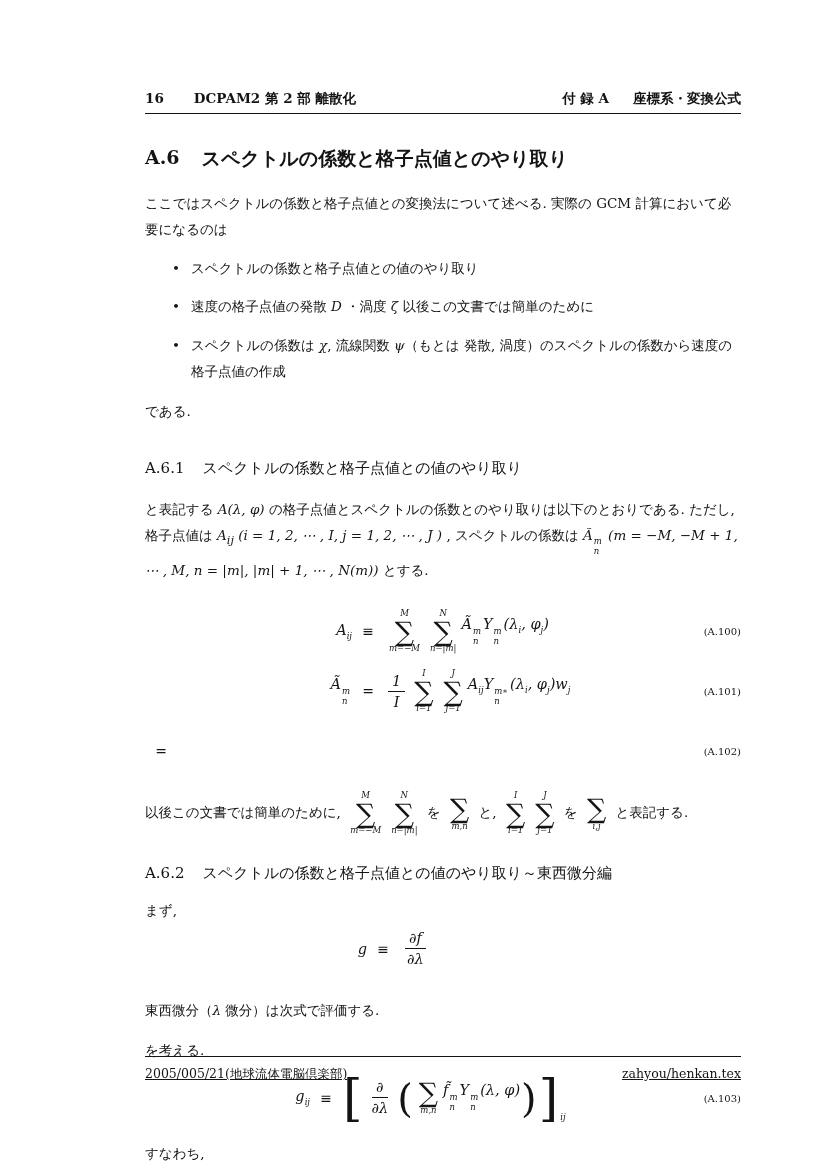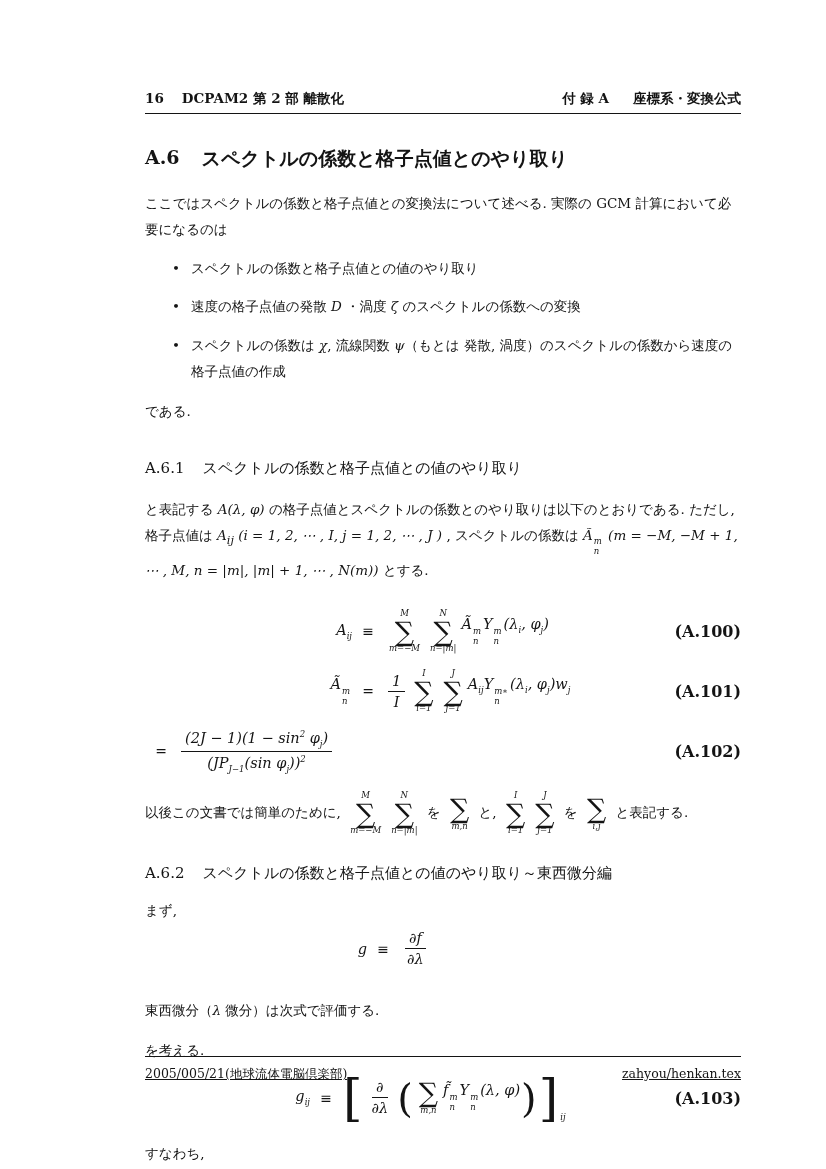--- a/index.html
+++ b/index.html
@@ -6,21 +6,21 @@
   .page {
     width:826px; height:1169px; margin:0 auto; background:#ffffff;
     position:relative; overflow:hidden; color:#141414;
     font-family:"DejaVu Serif","Liberation Serif",serif; font-size:13.5px;
   }
   .content { position:absolute; left:145px; top:0; width:596px; }
 
   
   .header-row { display:flex; justify-content:space-between; align-items:baseline;
     margin-top:90px; font-weight:bold; font-size:13.5px; }
-  .h-left span + span { margin-left:18px; }
+  .h-left span + span { margin-left:30px; }
   .h-right span + span { margin-left:24px; }
   .header-rule { border-top:1.4px solid #141414; margin-top:5px; }
 
   
   .sec-title { margin:32px 0 0; font-size:19px; font-weight:bold; display:flex; }
   .sec-title .num { margin-right:22px; }
   .sub-title { margin:34px 0 0; font-size:15px; font-weight:normal; display:flex;text-align:right; }
   .sub-title .num { margin-right:18px; }
 
   p.body { margin:18px 0 0; line-height:1.95; font-size:13.5px; }
@@ -37,21 +37,21 @@
   .eqrow { position:relative; display:flex; align-items:center; margin-top:12px; min-height:48px; }
   .lhs { display:flex; justify-content:flex-end; align-items:flex-start; }
   .lhs.w1 { width:207px; }
   .lhs.w2 { width:165px; }
   .lhs.w3 { width:222px; }
   .rel { width:32px; flex:none; display:flex; justify-content:center; font-size:14px; }
   .rhs { display:flex; align-items:center; }
   .mrow { white-space:nowrap; font-style:italic; font-size:14.5px; }
   .mrow sub, .mrow sup { font-size:8.5px; font-style:italic; }
   .eqnum { position:absolute; right:0; top:50%; transform:translateY(-50%);
-    font-size:16px; font-style:normal;font-weight:bold; }
+    font-size:10px; font-style:normal; }
 
   .ss { display:inline-flex; flex-direction:column; align-items:flex-start;
     font-size:8.5px; line-height:1.15; vertical-align:-0.55em; margin:0 2px 0 1px; font-style:italic; }
 
   .bigop { display:inline-flex; flex-direction:column; align-items:center;
     margin:0 5px; vertical-align:middle; font-family:"DejaVu Serif","Liberation Serif",serif; }
   .blim { font-style:italic; font-size:8.5px; line-height:1.1; min-height:9px; }
   .bop { font-size:27px; line-height:0.95; font-style:normal; }
 
   .frac { display:inline-flex; flex-direction:column; align-items:center;
@@ -91,21 +91,21 @@
 
     <p class="body">ここではスペクトルの係数と格子点値との変換法について述べる. 実際の GCM 計算において必要になるのは</p>
 
     <div class="bullets">
       <div class="bullet-row">
         <span class="bullet">•</span>
         <span class="btext">スペクトルの係数と格子点値との値のやり取り</span>
       </div>
       <div class="bullet-row">
         <span class="bullet">•</span>
-        <span class="btext"><span>速度の格子点値の発散 </span><span class="mi">D</span><span> ・渦度 </span><span class="mi">ζ</span><span> のスペクトルの係数への変換</span></span>
+        <span class="btext"><span>速度の格子点値の発散 </span><span class="mi">D</span><span> ・渦度 </span><span class="mi">ζ</span><span> 以後この文書では簡単のために</span></span>
       </div>
       <div class="bullet-row">
         <span class="bullet">•</span>
         <span class="btext"><span>スペクトルの係数は </span><span class="mi">χ</span><span>, 流線関数 </span><span class="mi">ψ</span><span>（もとは 発散, 渦度）のスペクトルの係数から速度の格子点値の作成</span></span>
       </div>
     </div>
 
     <p class="body tight">である.</p>
 
     <div class="sub-title">
@@ -171,26 +171,20 @@
         <span class="mrow"><span>A</span><sub>ij</sub><span>Y</span><span class="ss">
               <span>m∗</span>
               <span>n</span>
             </span><span>(λ</span><sub>i</sub><span>, φ</span><sub>j</sub><span>)</span><span>w</span><sub>j</sub></span>
       </div>
       <div class="eqnum">(A.101)</div>
     </div>
 
     <div class="eqrow">
       <div class="rel">=</div>
-      <div class="rhs">
-        <span class="frac">
-          <span class="fn"><span>(2J − 1)(1 − sin</span><sup>2</sup><span> φ</span><sub>j</sub><span>)</span></span>
-          <span class="fd"><span>(JP</span><sub>J−1</sub><span>(sin φ</span><sub>j</sub><span>))</span><sup>2</sup></span>
-        </span>
-      </div>
       <div class="eqnum">(A.102)</div>
     </div>
 
     <p class="body" style="margin-top:16px;"><span>以後この文書では簡単のために, </span><span class="bigop">
           <span class="blim">M</span>
           <span class="bop">∑</span>
           <span class="blim">m=−M</span>
         </span><span class="bigop">
           <span class="blim">N</span>
           <span class="bop">∑</span>

